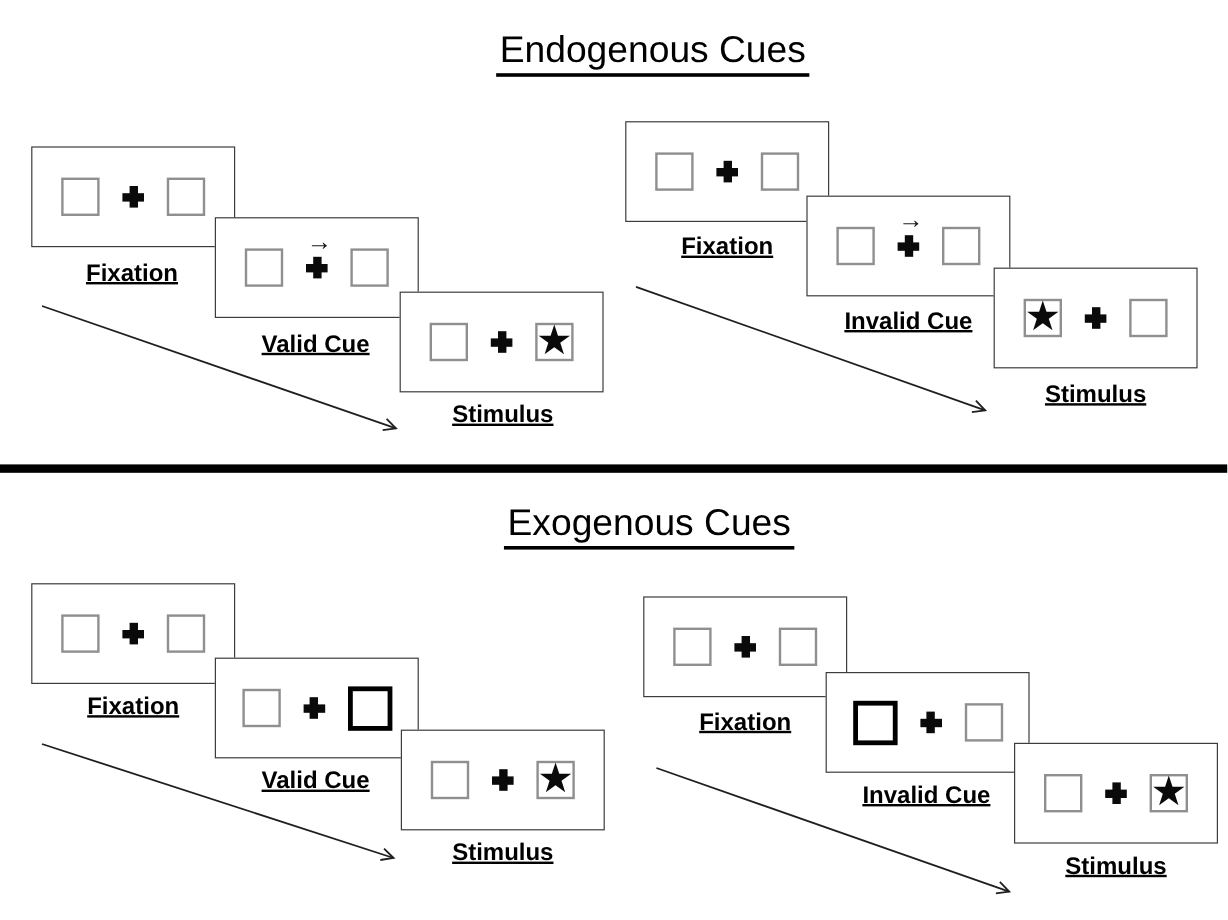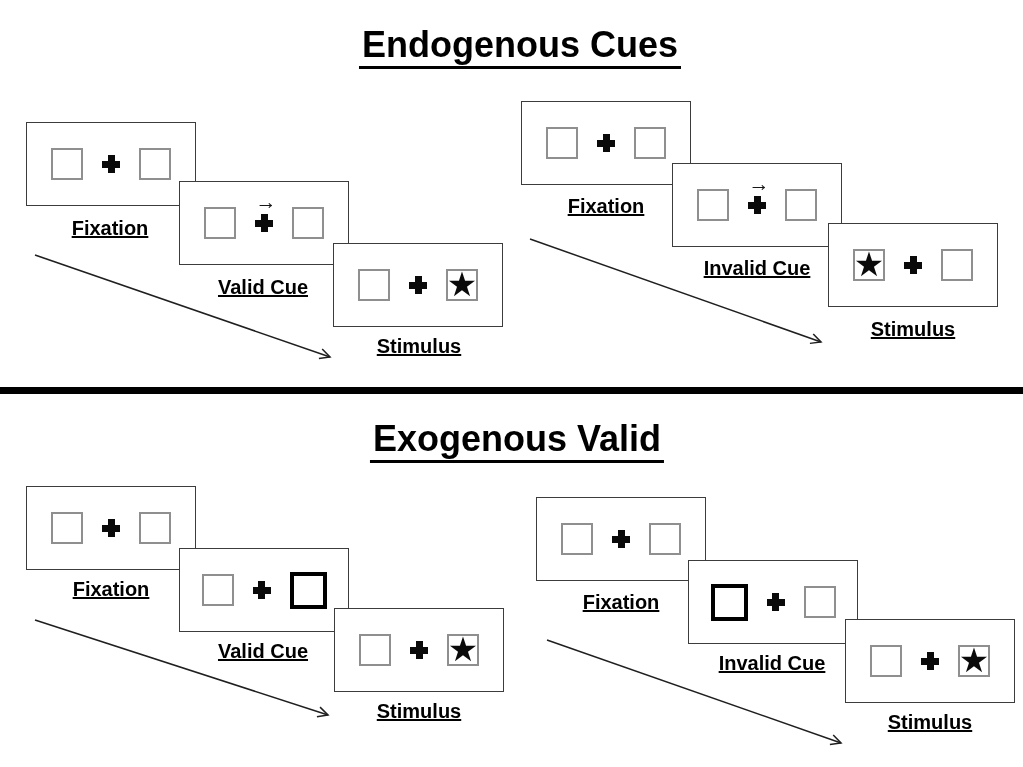--- a/index.html
+++ b/index.html
@@ -2,22 +2,22 @@
 <html><head>
 <meta charset="utf-8">
 <style>
   html,body{margin:0;padding:0;background:#ffffff;}
   .page{
     position:relative;width:1023px;height:767px;background:#ffffff;
     font-family:"Liberation Sans",sans-serif;overflow:hidden;color:#000;
   }
   .title{
     position:absolute;transform:translateX(-50%);
-    font-size:36px;font-weight:bold;white-space:nowrap;
-    border-bottom:3px solid #000;padding:0 3px 1px 3px;line-height:1.15;
+    font-size:31px;font-weight:normal;white-space:nowrap;
+    border-bottom:3px solid #000;padding:0 3px 1px 3px;line-height:1.15;margin-left:24px;
   }
   .t-endo{left:520px;top:24px;}
   .t-exo{left:517px;top:418px;}
   .divider{position:absolute;left:0;top:387px;width:1023px;height:7px;background:#000;}
 
   .card{
     position:absolute;width:170px;height:84px;background:#ffffff;
     border:1.5px solid #3c3c3c;box-sizing:border-box;
     display:flex;align-items:center;justify-content:center;gap:19px;
   }
@@ -123,21 +123,21 @@
         <span class="star">★</span>
       </div>
       <div class="plus"></div>
       <div class="box"></div>
     </div>
     <div class="slabel p1l3">Stimulus</div>
   </div>
 
   <div class="divider"></div>
 
-  <div class="title t-exo">Exogenous Valid</div>
+  <div class="title t-exo">Exogenous Cues</div>
 
   <div>
     <div class="card p2c1">
       <div class="box"></div>
       <div class="plus"></div>
       <div class="box"></div>
     </div>
     <div class="slabel p2l1">Fixation</div>
 
     <div class="card p2c2">

